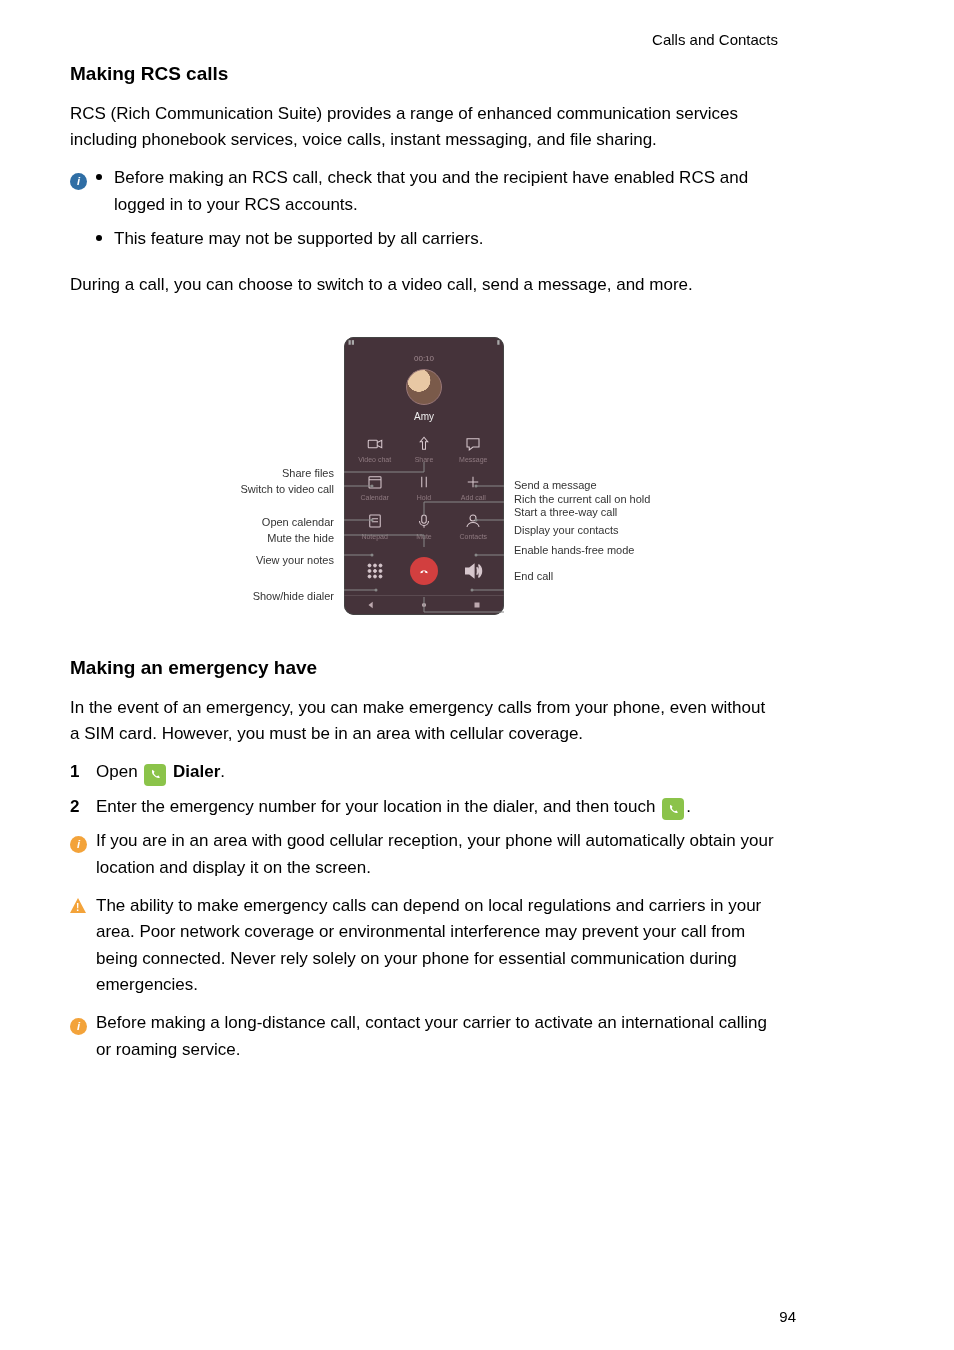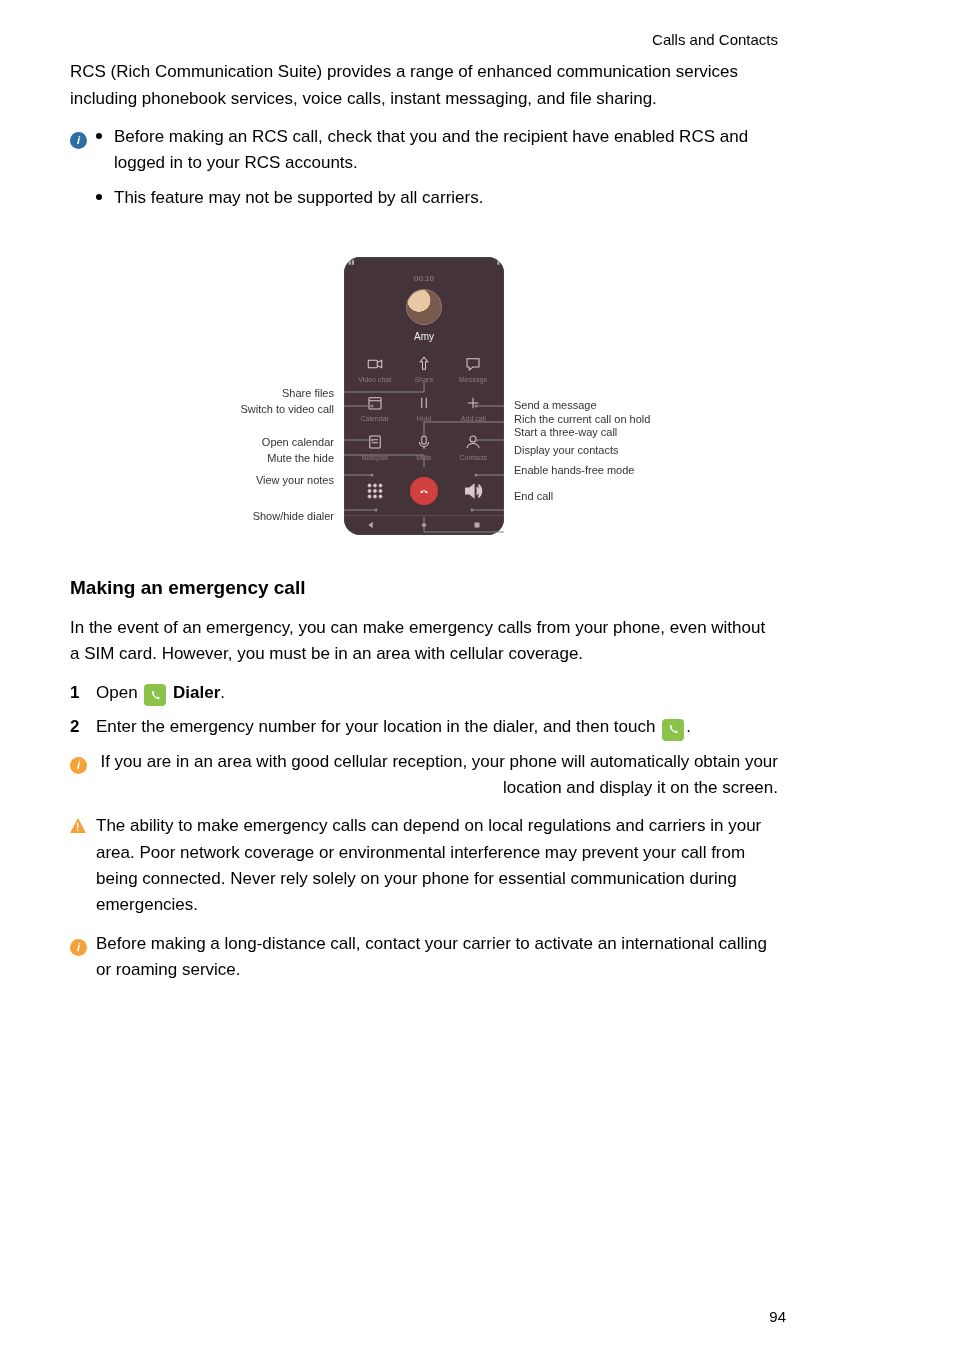--- a/index.html
+++ b/index.html
@@ -121,37 +121,37 @@
     background: #8bc34a;
     border-radius: 4px;
     vertical-align: -4px;
     margin: 0 2px;
   }
   .inline-icon-green svg { width: 13px; height: 13px; fill: #fff; }
   .bold { font-weight: bold; }
   .page-num {
     position: absolute;
     bottom: 22px;
-    right: 62px;
+    right: 52px;
     font-size: 15px;
   }
   
   .diagram {
     display: flex;
     justify-content: center;
     margin: 38px 0 38px 0;
   }
   .diagram-inner {
     display: flex;
     align-items: flex-start;
   }
   .phone {
     width: 160px;
     background: #45333a;
-    border-radius: 16px;
+    border-radius: 10px;
     overflow: hidden;
     font-size: 9px;
     color: #c9b8be;
     box-shadow: 0 0 0 1px #444 inset;
   }
   .phone .statusbar {
     height: 10px;
     display: flex;
     justify-content: space-between;
     padding: 1px 4px;
@@ -254,33 +254,35 @@
     pointer-events: none;
   }
 </style>
 </head>
 <body>
 
 <div class="page">
 
   <div class="header-right">Calls and Contacts</div>
 
+  <h2 class="section">Making RCS calls</h2>
 
   <p class="body">RCS (Rich Communication Suite) provides a range of enhanced communication services including phonebook services, voice calls, instant messaging, and file sharing.</p>
 
   <div class="info-block">
     <div class="info-icon-col">
       <span class="info-icon info-blue">i</span>
     </div>
     <ul class="bullets" style="flex:1;">
       <li>Before making an RCS call, check that you and the recipient have enabled RCS and logged in to your RCS accounts.</li>
       <li>This feature may not be supported by all carriers.</li>
     </ul>
   </div>
 
+  <p class="body">During a call, you can choose to switch to a video call, send a message, and more.</p>
 
   <div class="diagram">
     <div class="diagram-inner">
 
       <div class="labels-left" style="padding-top:130px;">
         <div class="llabel" style="margin-bottom:2px;">Share files</div>
         <div class="llabel" style="margin-bottom:20px;">Switch to video call</div>
         <div class="llabel" style="margin-bottom:2px;">Open calendar</div>
         <div class="llabel" style="margin-bottom:8px;">Mute the hide</div>
         <div class="llabel" style="margin-bottom:22px;">View your notes</div>
@@ -459,21 +461,21 @@
         <div class="llabel" style="margin-bottom:0px;">Rich the current call on hold</div>
         <div class="llabel" style="margin-bottom:4px;">Start a three-way call</div>
         <div class="llabel" style="margin-bottom:6px;">Display your contacts</div>
         <div class="llabel" style="margin-bottom:12px;">Enable hands-free mode</div>
         <div class="llabel">End call</div>
       </div>
 
     </div>
   </div>
 
-  <h2 class="section">Making an emergency call</h2>
+  <h2 class="section">Making an emergency have</h2>
 
   <p class="body">In the event of an emergency, you can make emergency calls from your phone, even without a SIM card. However, you must be in an area with cellular coverage.</p>
 
   <div class="step-row">
     <div class="step-num">1</div>
     <div class="step-body">
       <span>Open </span>
       <span class="inline-icon-green">
         <svg viewBox="0 0 24 24">
             <path d="M6 3 C6 3 4 8 8 13 C12 18 17 19 20 18 L18 14 L14 15 C12 14 10 12 9 10 L10 6 Z"></path>
@@ -492,21 +494,21 @@
             <path d="M6 3 C6 3 4 8 8 13 C12 18 17 19 20 18 L18 14 L14 15 C12 14 10 12 9 10 L10 6 Z"></path>
           </svg>
       </span><span>.</span>
     </div>
   </div>
 
   <div class="info-block">
     <div class="info-icon-col">
       <span class="info-icon info-orange">i</span>
     </div>
-    <div style="flex:1;text-align:right;">If you are in an area with good cellular reception, your phone will automatically obtain your location and display it on the screen.</div>
+    <div style="flex:1;">If you are in an area with good cellular reception, your phone will automatically obtain your location and display it on the screen.</div>
   </div>
 
   <div class="info-block">
     <div class="info-icon-col">
       <span class="warn-icon"></span>
     </div>
     <div style="flex:1;">The ability to make emergency calls can depend on local regulations and carriers in your area. Poor network coverage or environmental interference may prevent your call from being connected. Never rely solely on your phone for essential communication during emergencies.</div>
   </div>
 
 

